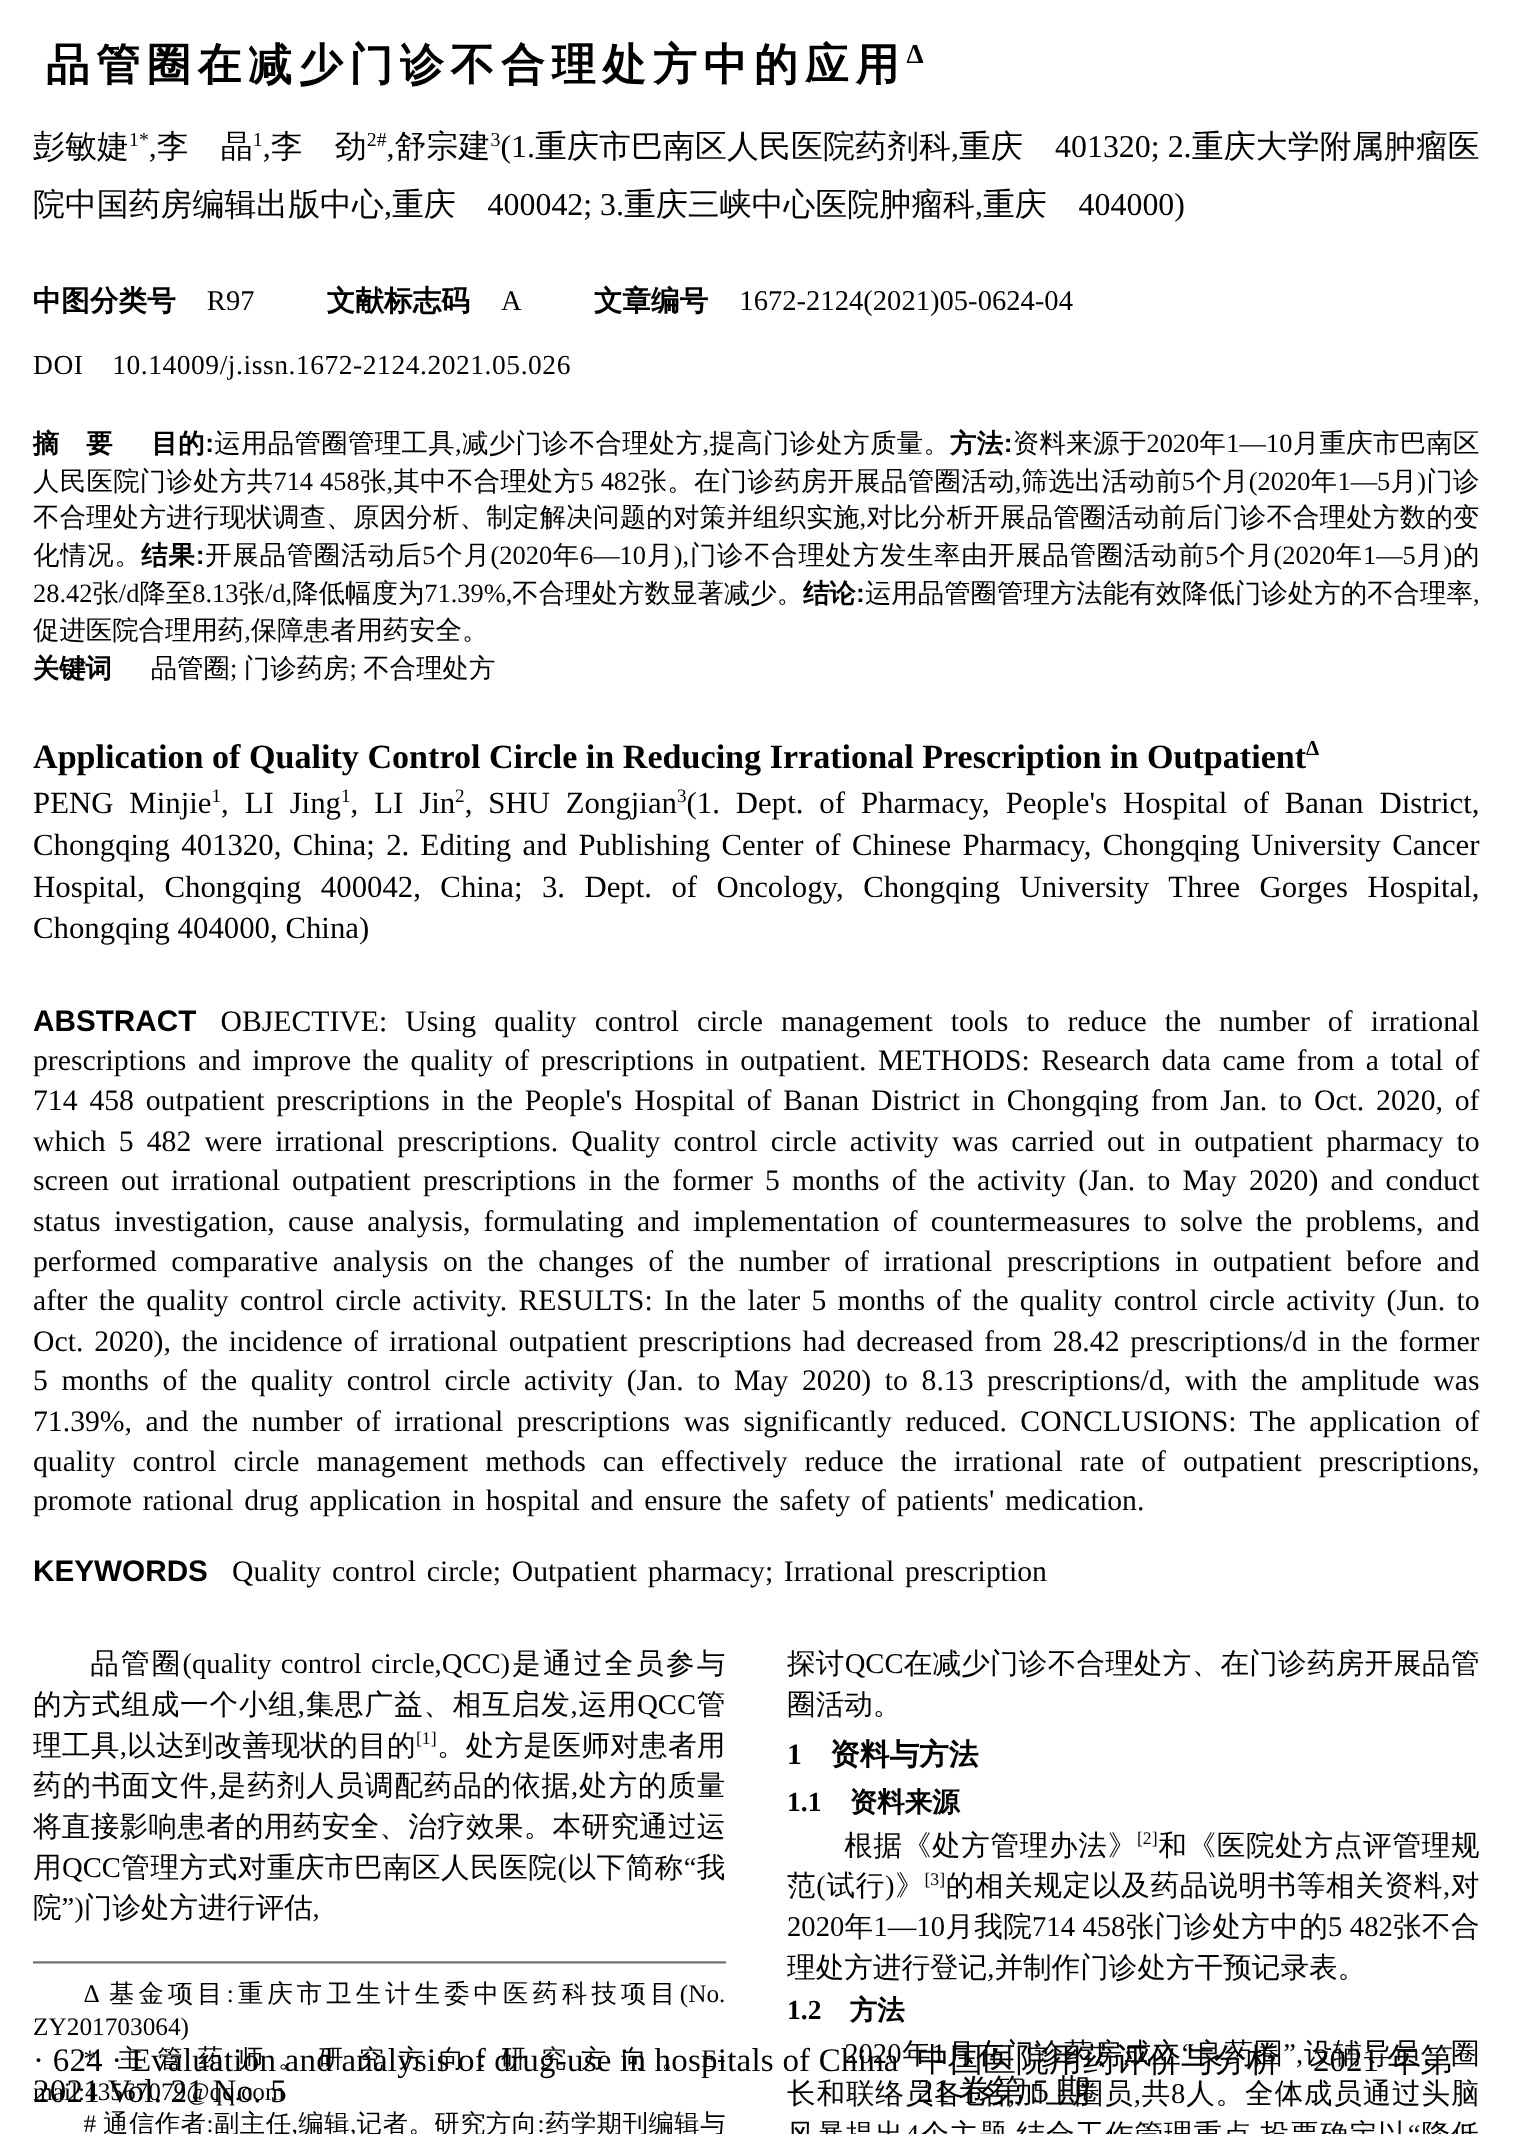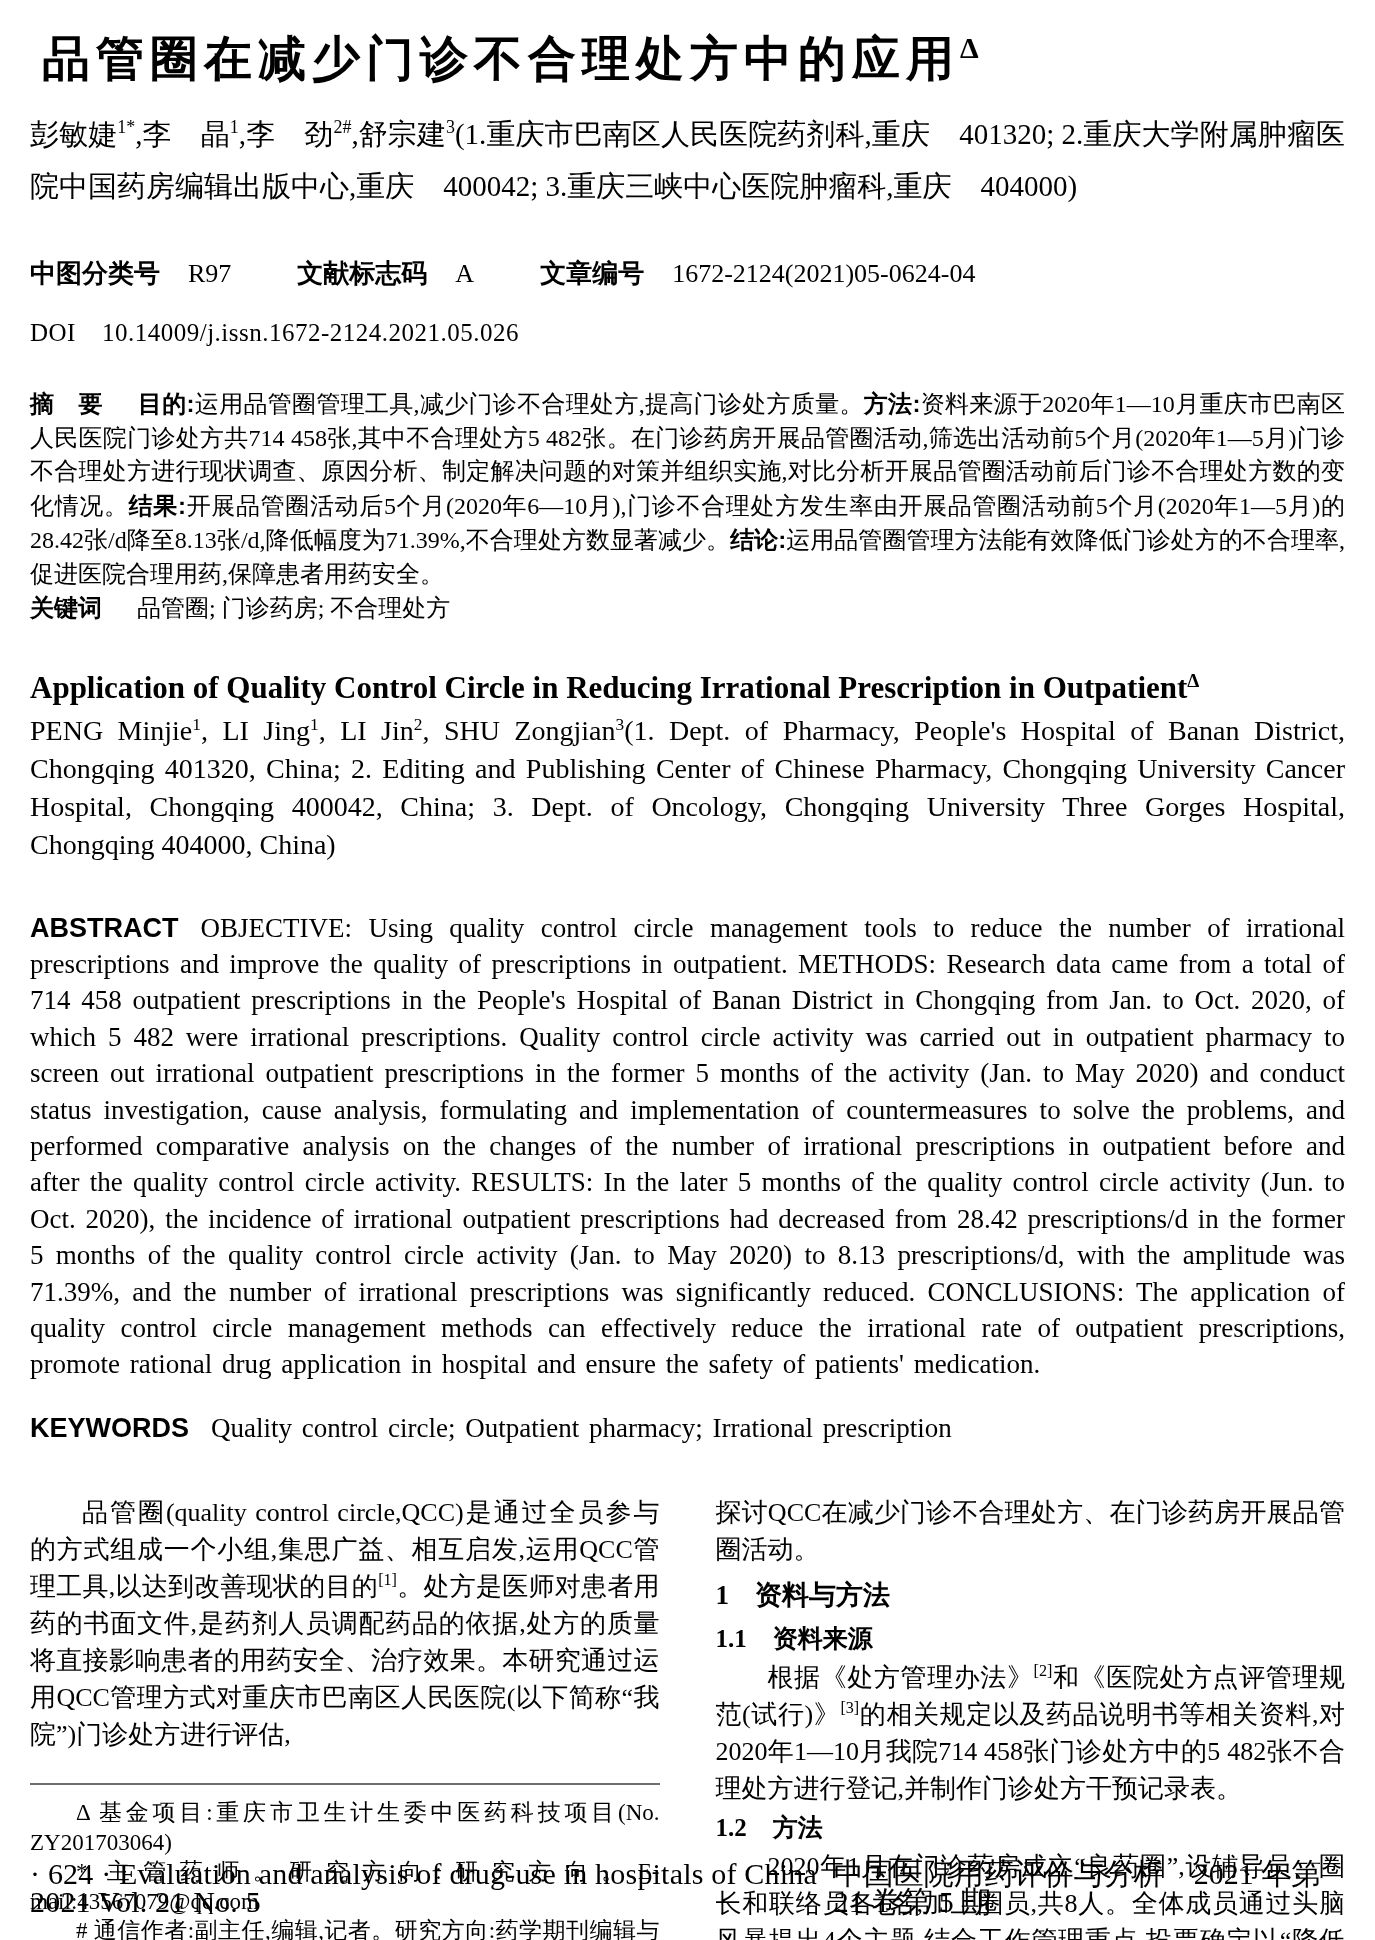--- a/index.html
+++ b/index.html
@@ -11,21 +11,21 @@
     background:#ffffff;
     color:#000000;
     font-family:"Liberation Serif", serif;
     overflow:hidden;
   }
   sup{font-size:0.62em;line-height:0;vertical-align:super;}
   .hei{font-family:"Liberation Sans", sans-serif;font-weight:bold;}
 
   .title-cn{
     margin:0;padding-left:12px;
-    font-size:48px;line-height:70px;
+    font-size:40px;line-height:70px;
     font-weight:bold;letter-spacing:6px;
     font-family:"Liberation Serif", serif;
   }
   .authors-cn{
     margin:14px 0 0 0;
     font-size:29px;line-height:52px;
     text-align:justify;
   }
   .meta-row{
     margin-top:44px;

